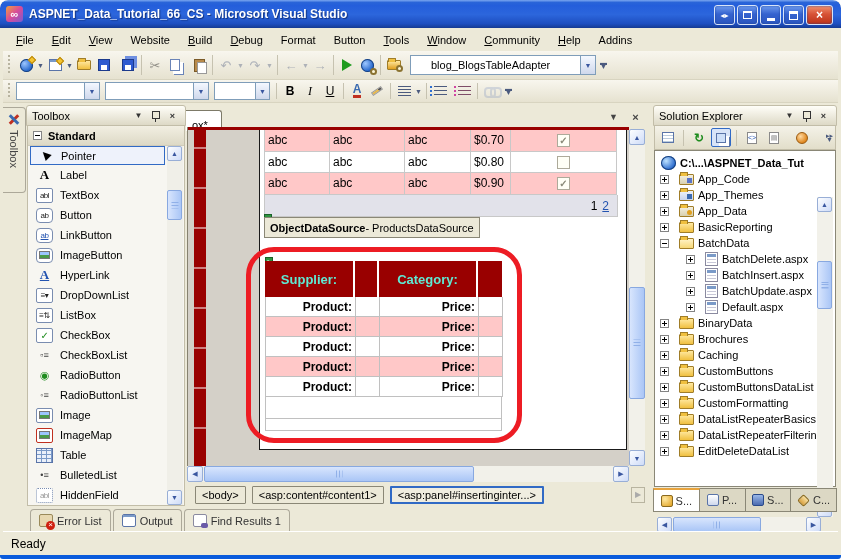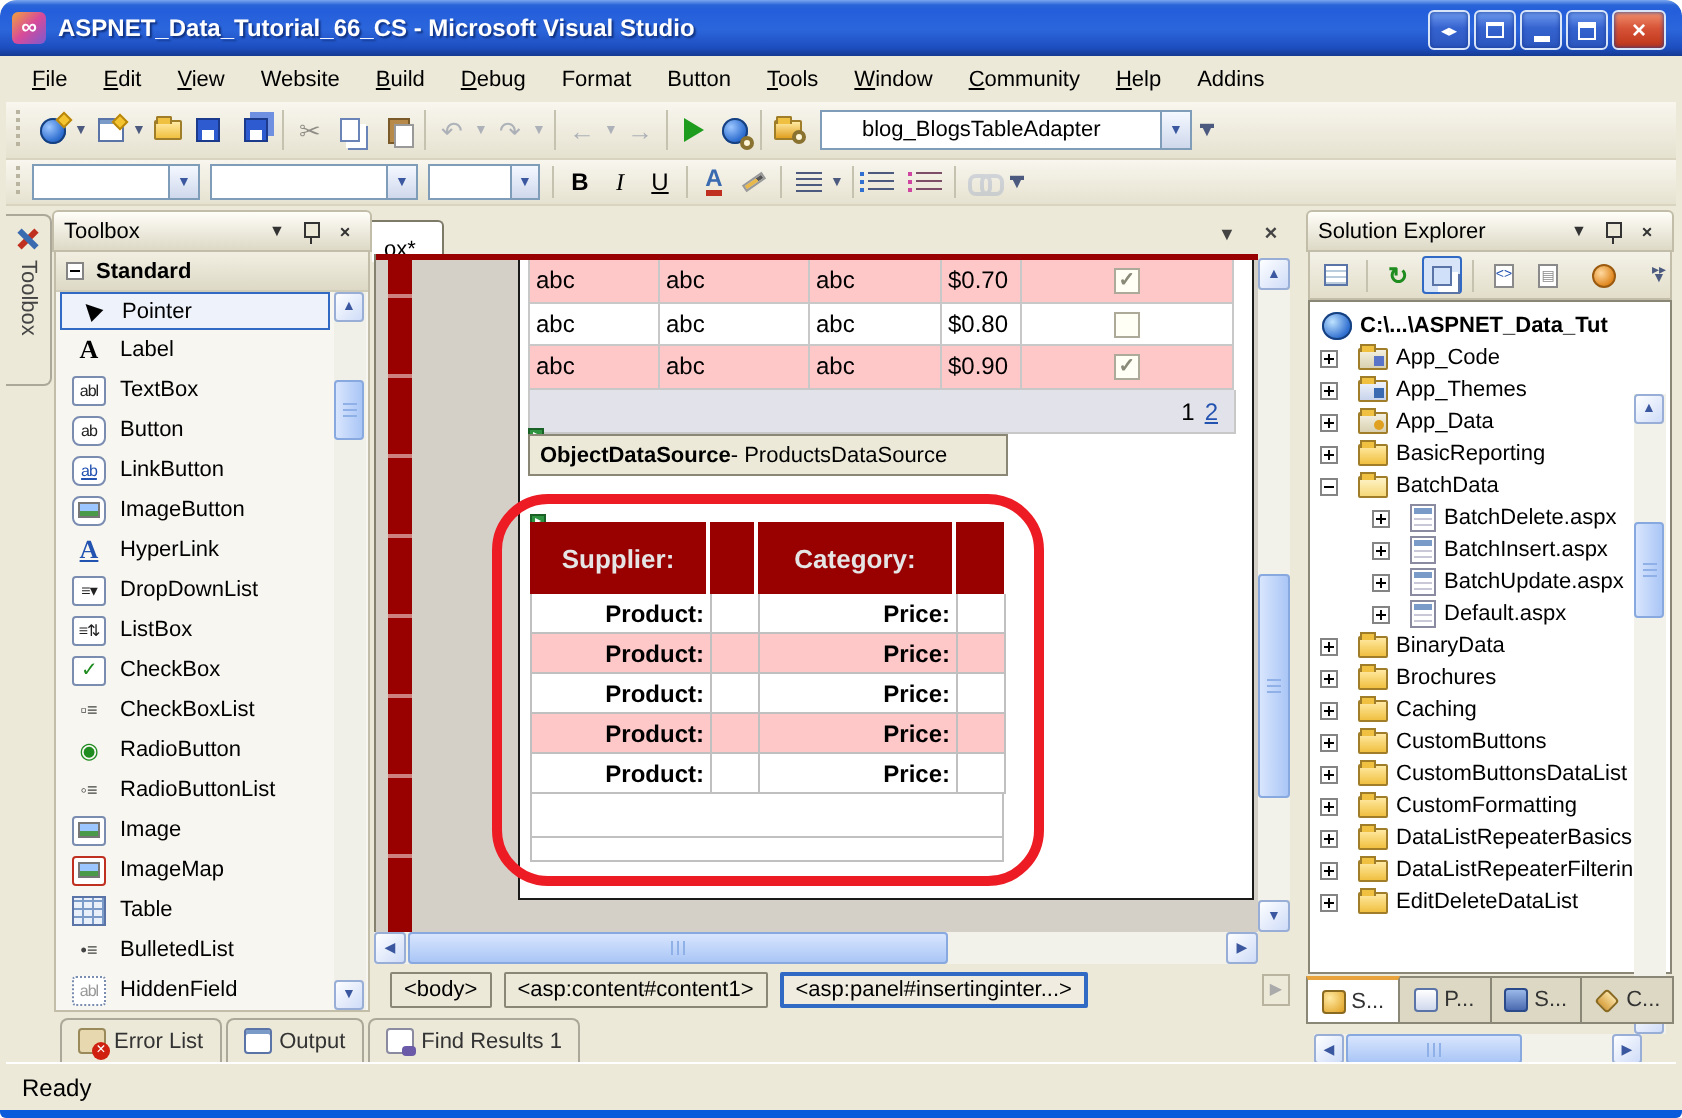--- a/index.html
+++ b/index.html
@@ -120,27 +120,27 @@
   .gv{position:absolute;left:4px;top:0;width:354px}
   .gv-row{display:grid;grid-template-columns:65px 75px 66px 40px 106px;border-left:1px solid #c8c8c8}
   .gv-row .c{border-right:1px solid #c8c8c8;border-bottom:1px solid #c8c8c8;padding:3px 0 0 3px;font-size:12px;overflow:hidden}
   .gv-row.r1 .c{height:22px}.gv-row.r2 .c{height:21px}.gv-row.r3 .c{height:22px}
   .pinkrow .c{background:#ffc8c8}
   .cbwrap{display:flex;align-items:center;justify-content:center;padding:0!important}
   .cb{width:13px;height:13px;border:1px solid #adaa9a;background:#fffff6;font-size:10px;color:#8a8a78;line-height:11px;text-align:center;font-weight:bold}
   .pager{height:22px;background:#e2e2ea;border:1px solid #c8c8c8;border-top:none;display:flex;align-items:center;justify-content:flex-end;padding-right:8px;gap:5px;font-size:12px}
   .pglink{color:#2353b0;text-decoration:underline}
   
-  .ods{position:absolute;left:4px;top:87px;width:240px;height:21px;background:#ece9d8;border:1px solid #8a8776;display:flex;align-items:center;padding-left:5px;white-space:nowrap;overflow:hidden}
+  .ods{position:absolute;left:4px;top:87px;width:216px;height:21px;background:#ece9d8;border:1px solid #8a8776;display:flex;align-items:center;padding-left:5px;white-space:nowrap;overflow:hidden}
   .ods b{font-size:11px}
   .smarttag{position:absolute;width:8px;height:8px;background:#2e9440;border:1px solid #1a6128;color:#fff;font-size:6px;line-height:7px;text-align:center}
   
   .itable{position:absolute;left:5px;top:131px;width:237px}
   .it-head{display:grid;grid-template-columns:90px 24px 99px 24px;height:36px}
-  .it-head .hc{background:#990000;border-right:2px solid #fff;color:#e5e5e5;font-weight:bold;font-size:13px;display:flex;align-items:center;justify-content:center}
+  .it-head .hc{background:#990000;border-right:2px solid #fff;color:#5eead4;font-weight:bold;font-size:13px;display:flex;align-items:center;justify-content:center}
   .it-head .hc:last-child{border-right:none}
   .it-row{display:grid;grid-template-columns:90px 24px 99px 24px;border-left:1px solid #c0c0c0}
   .it-row .tc{height:20px;border-right:1px solid #c0c0c0;border-bottom:1px solid #c0c0c0;font-weight:bold;font-size:12px;text-align:right;padding:3px 3px 0 0;overflow:hidden}
   .it-row.pink .tc{background:#ffc8c8}
   .it-empty{border:1px solid #c0c0c0;border-top:none}
   
   .redring{position:absolute;left:58px;top:120px;width:276px;height:196px;border:5px solid #ed1c24;border-radius:28px;pointer-events:none;z-index:5}
   
   .dvs{left:629px;top:129px;width:16px;height:337px}
   .dhs{left:187px;top:466px;width:442px;height:16px}

